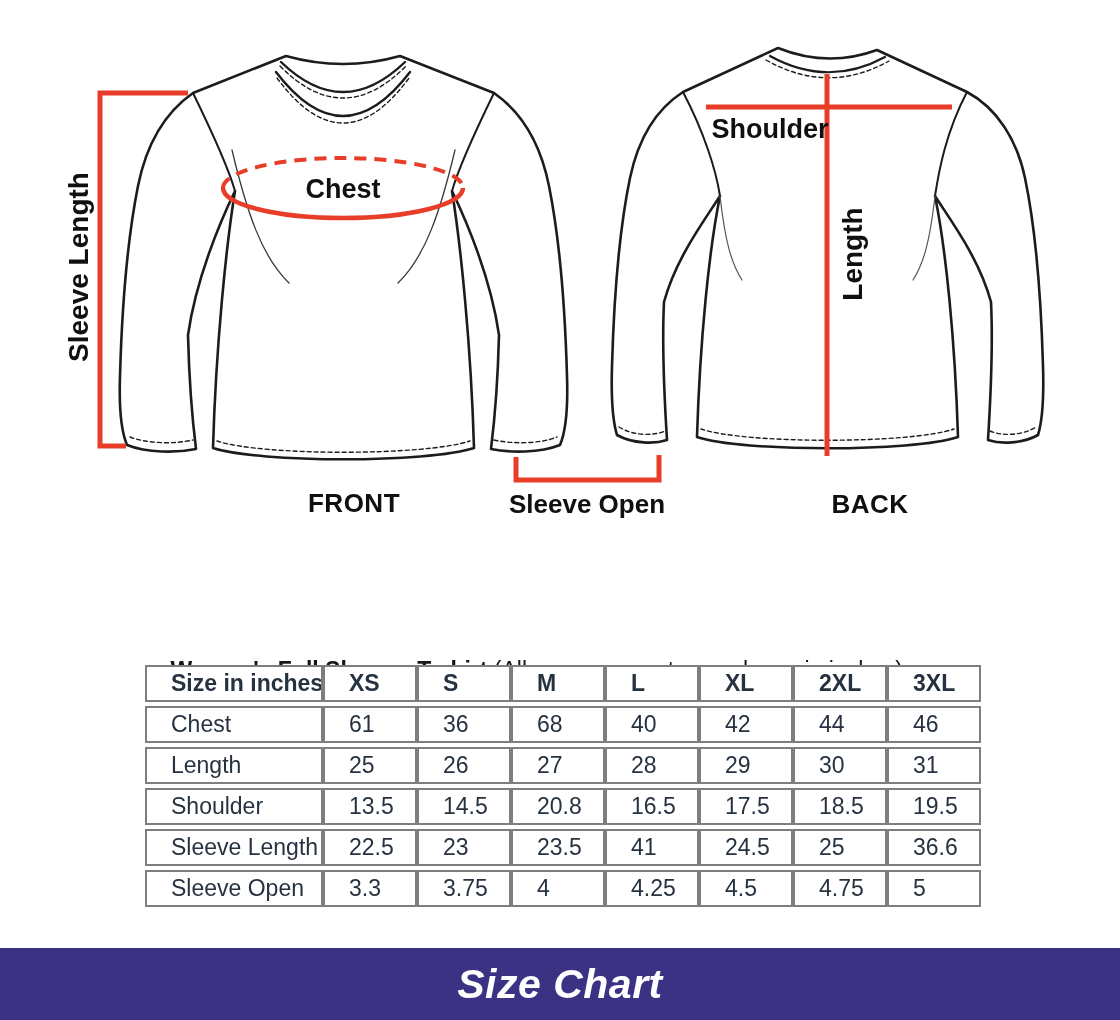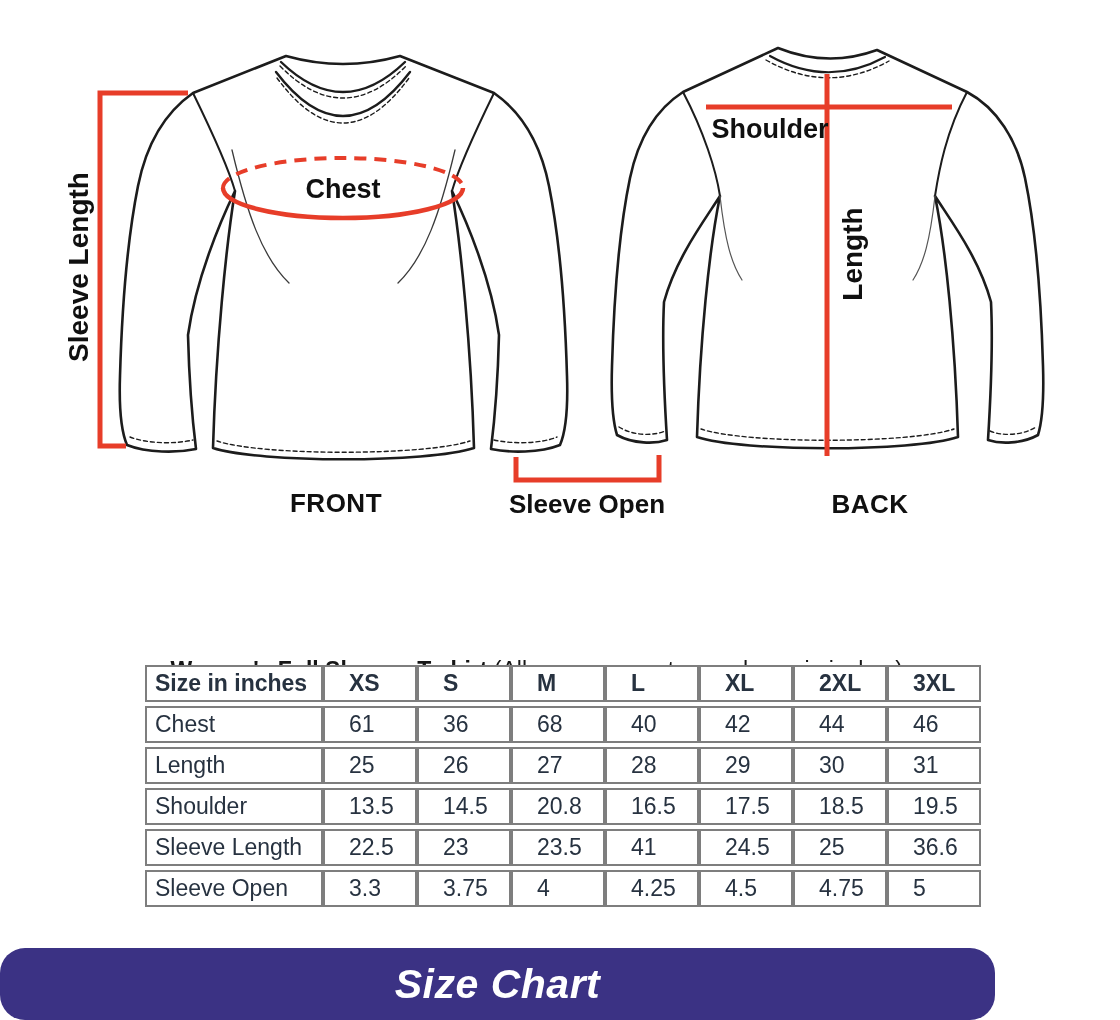--- a/index.html
+++ b/index.html
@@ -12,23 +12,23 @@
   .caption{font-size:26px;letter-spacing:0.5px;}
   .table-title{position:absolute;left:145px;top:629px;font-size:23px;color:#161616;
                white-space:pre;line-height:1.2;}
   .table-title .b{font-weight:bold;}
   table.size-table{position:absolute;left:145px;top:661px;width:836px;table-layout:fixed;
                    border-collapse:separate;border-spacing:0 4px;font-size:23px;color:#273240;}
   table.size-table th,table.size-table td{box-sizing:border-box;border:2px solid #7e7e7e;
                    height:37px;padding:0 2px 0 24px;text-align:left;vertical-align:middle;
                    font-weight:normal;background:#ffffff;white-space:nowrap;overflow:hidden;}
   table.size-table th{font-weight:bold;}
-  table.size-table th.lab,table.size-table td.lab{padding-left:8px;}
-  .banner{position:absolute;left:0;top:948px;width:995px;height:72px;background:#3b3284;
-          display:flex;align-items:center;justify-content:center;border-radius:25px;}
+  table.size-table th.lab,table.size-table td.lab{padding-left:24px;}
+  .banner{position:absolute;left:0;top:948px;width:1120px;height:72px;background:#3b3284;
+          display:flex;align-items:center;justify-content:center;}
   .banner-text{color:#ffffff;font-size:41px;font-weight:bold;font-style:italic;
                letter-spacing:0.5px;line-height:1;}
 </style>
 </head>
 <body>
 
 <div class="page">
 
   <svg style="position:absolute;left:0;top:0;" width="1120" height="560" viewBox="0 0 1120 560">
 
@@ -109,21 +109,21 @@
   </svg>
 
   <div class="dlabel rot" style="left:79px;top:267px;font-size:28px;">Sleeve Length</div>
 
   <div class="dlabel" style="left:343px;top:189px;">Chest</div>
 
   <div class="dlabel" style="left:770px;top:129px;">Shoulder</div>
 
   <div class="dlabel rot" style="left:853px;top:254px;font-size:28px;">Length</div>
 
-  <div class="dlabel caption" style="left:336px;top:503px;">FRONT</div>
+  <div class="dlabel caption" style="left:354px;top:503px;">FRONT</div>
 
   <div class="dlabel" style="left:587px;top:504px;font-size:26px;">Sleeve Open</div>
 
   <div class="dlabel caption" style="left:870px;top:504px;">BACK</div>
 
   <div class="table-title">
     <span class="b">Women's Full Sleeves T-shirt</span><span> (All measurements are shown in inches)</span>
   </div>
 
   <table class="size-table">

